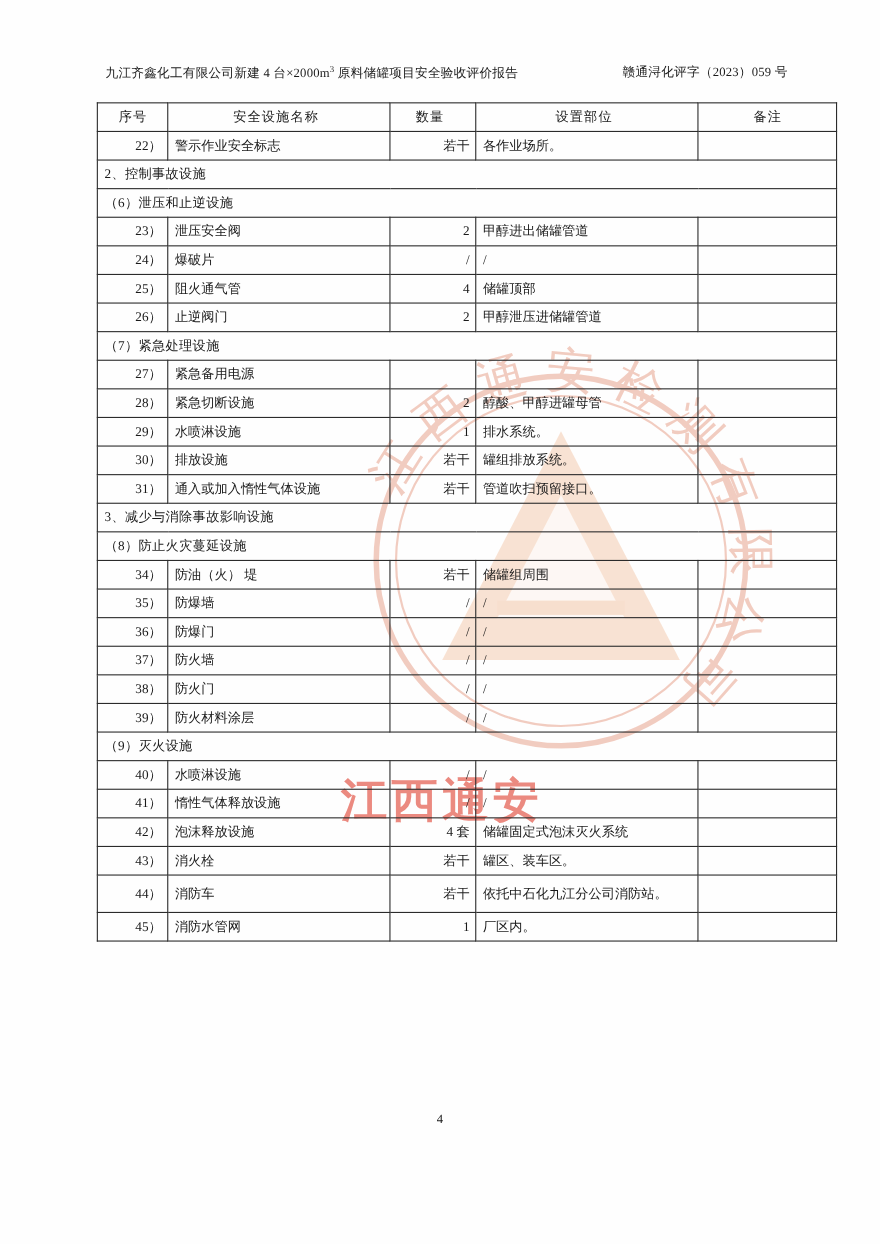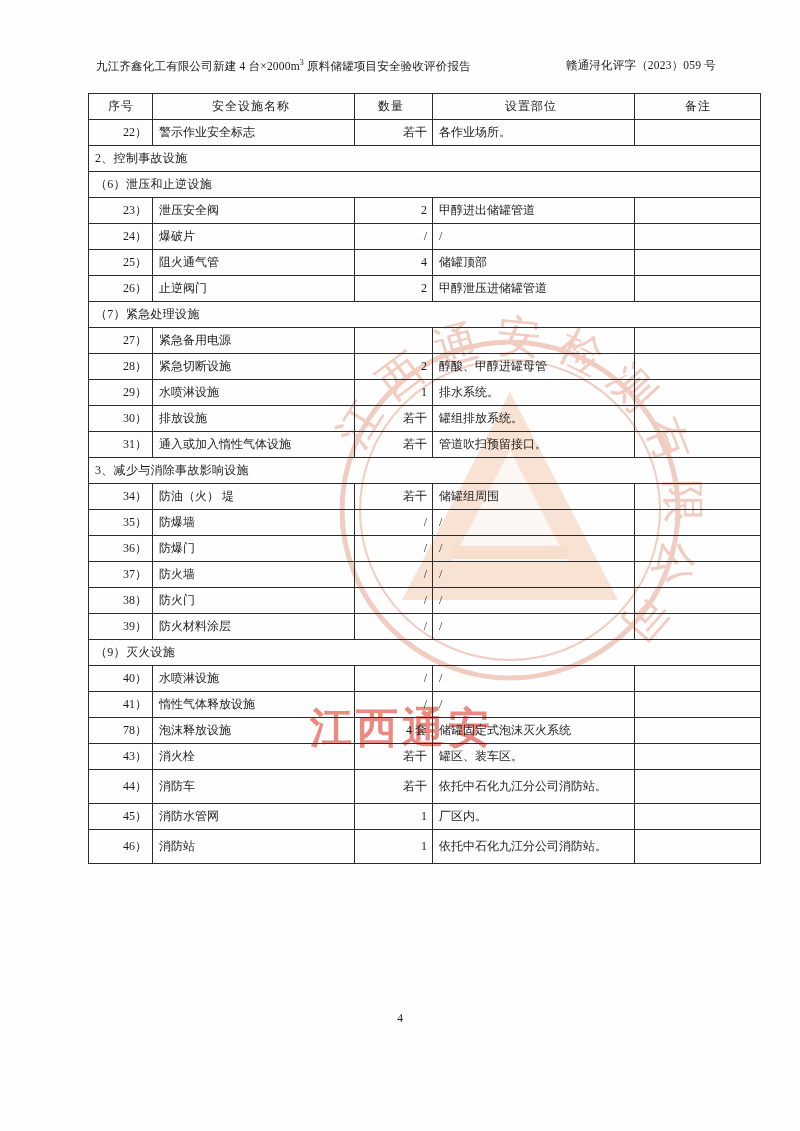--- a/index.html
+++ b/index.html
@@ -236,20 +236,23 @@
         <tr class="">
           <td class="c-no">31）</td>
           <td class="c-name">通入或加入惰性气体设施</td>
           <td class="c-qty">若干</td>
           <td class="c-pos">管道吹扫预留接口。</td>
           <td class="c-remark"></td>
         </tr>
         <tr class="section">
           <td colspan="5">3、减少与消除事故影响设施</td>
         </tr>
+        <tr class="sub">
+          <td colspan="5">（8）防止火灾蔓延设施</td>
+        </tr>
         <tr class="">
           <td class="c-no">34）</td>
           <td class="c-name">防油（火）    堤</td>
           <td class="c-qty">若干</td>
           <td class="c-pos">储罐组周围</td>
           <td class="c-remark"></td>
         </tr>
         <tr class="">
           <td class="c-no">35）</td>
           <td class="c-name">防爆墙</td>
@@ -296,21 +299,21 @@
           <td class="c-remark"></td>
         </tr>
         <tr class="">
           <td class="c-no">41）</td>
           <td class="c-name">惰性气体释放设施</td>
           <td class="c-qty">/</td>
           <td class="c-pos">/</td>
           <td class="c-remark"></td>
         </tr>
         <tr class="">
-          <td class="c-no">78）</td>
+          <td class="c-no">42）</td>
           <td class="c-name">泡沫释放设施</td>
           <td class="c-qty">4 套</td>
           <td class="c-pos">储罐固定式泡沫灭火系统</td>
           <td class="c-remark"></td>
         </tr>
         <tr class="">
           <td class="c-no">43）</td>
           <td class="c-name">消火栓</td>
           <td class="c-qty">若干</td>
           <td class="c-pos">罐区、装车区。</td>
@@ -325,26 +328,17 @@
           </td>
           <td class="c-remark"></td>
         </tr>
         <tr class="">
           <td class="c-no">45）</td>
           <td class="c-name">消防水管网</td>
           <td class="c-qty">1</td>
           <td class="c-pos">厂区内。</td>
           <td class="c-remark"></td>
         </tr>
-        <tr class="two-line">
-          <td class="c-no">46）</td>
-          <td class="c-name">消防站</td>
-          <td class="c-qty">1</td>
-          <td class="c-pos">
-            <span class="cellwrap">依托中石化九江分公司消防站。</span>
-          </td>
-          <td class="c-remark"></td>
-        </tr>
       </tbody>
   </table>
 
   <div class="page-num">4</div>
 </div>
 
 </body></html>

